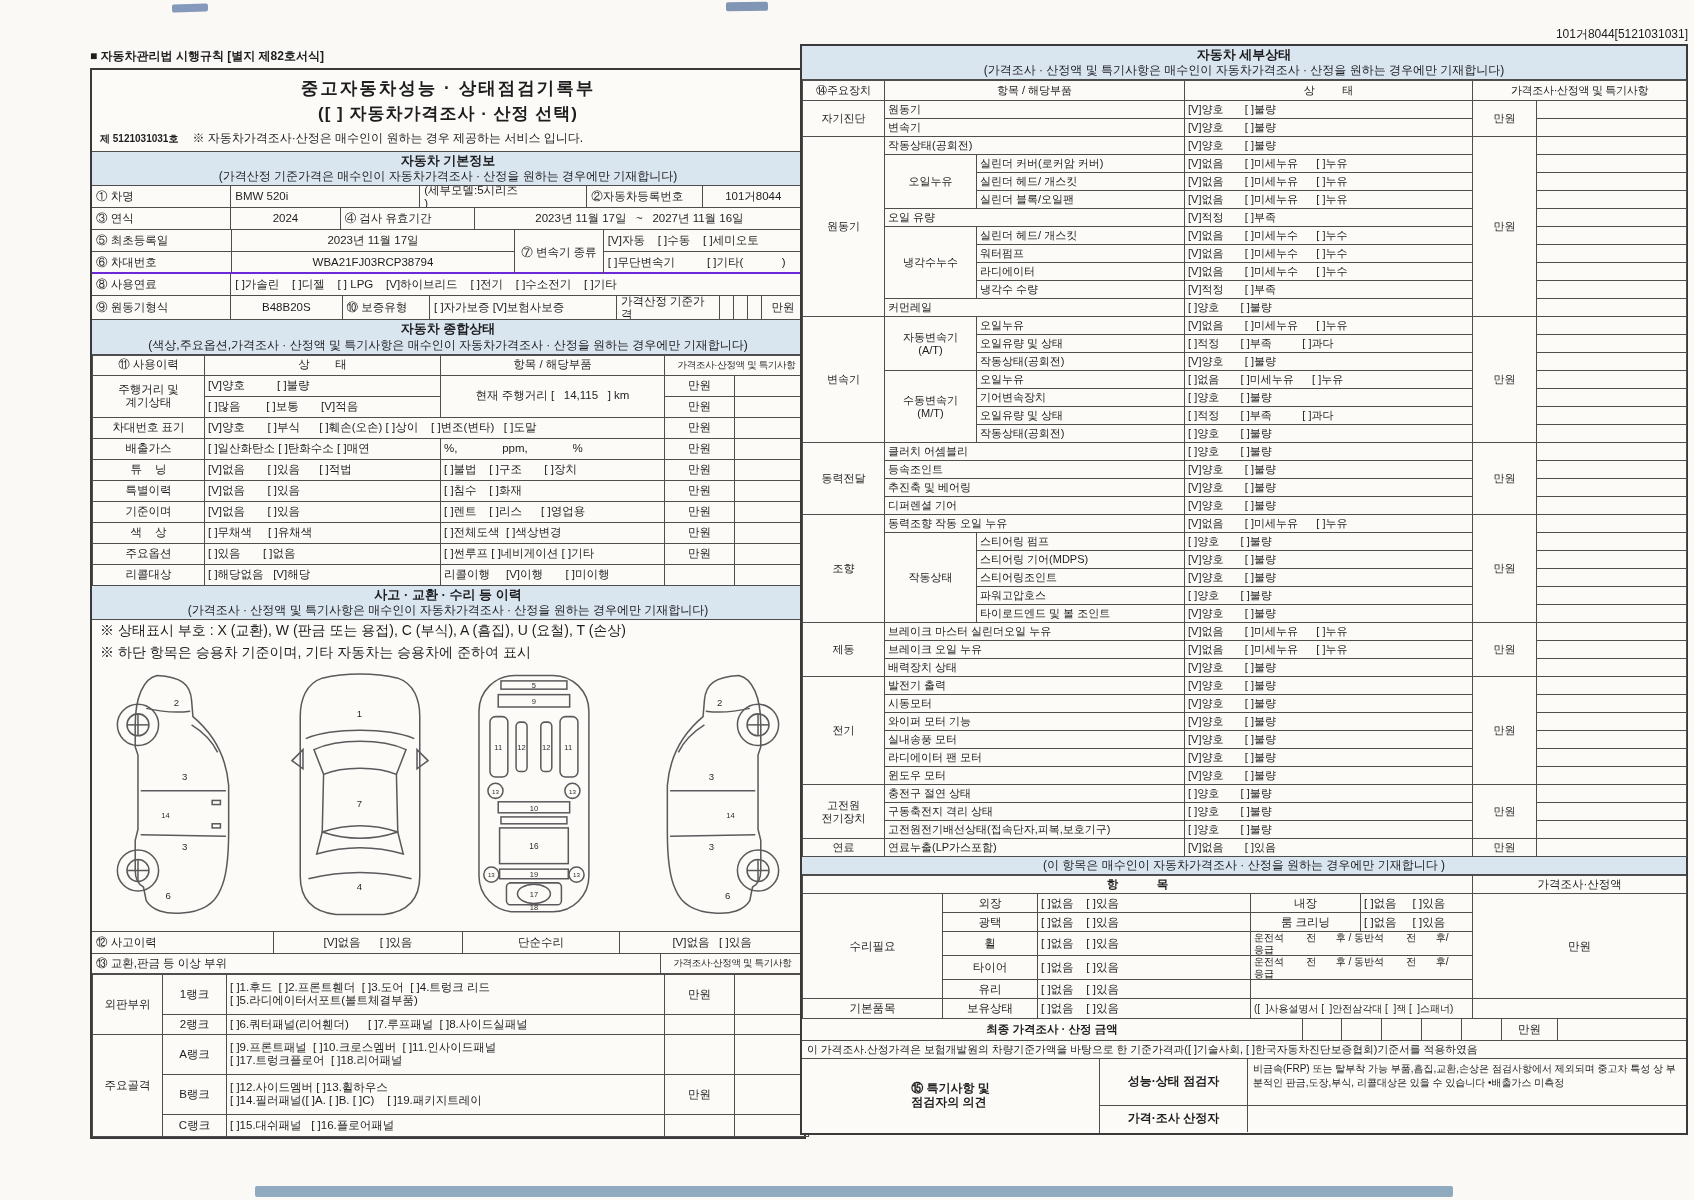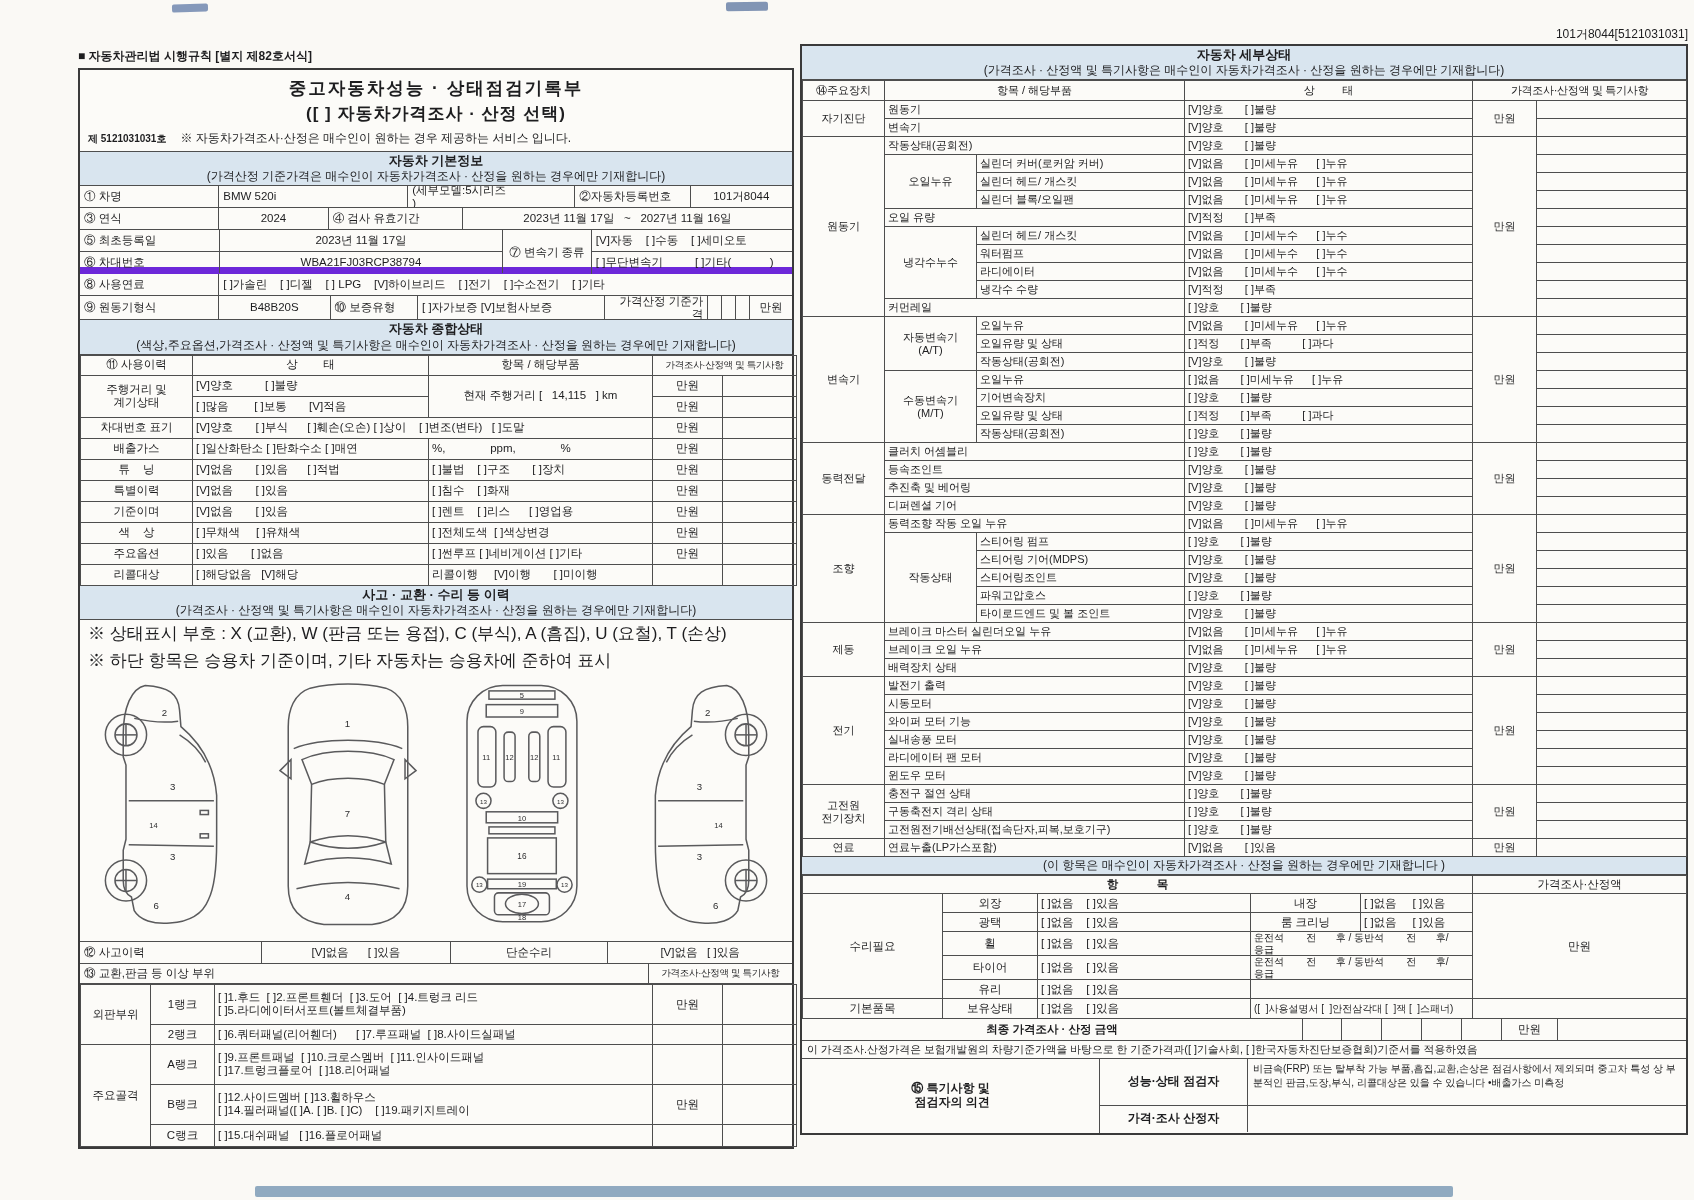--- a/index.html
+++ b/index.html
@@ -3,53 +3,53 @@
 <meta charset="utf-8">
 <style>
   * { margin:0; padding:0; box-sizing:border-box; }
   html,body { width:1694px; height:1200px; }
   body { position:relative; background:#faf9f5; font-family:"Liberation Sans", sans-serif; color:#1d1d1f; overflow:hidden; }
   .abs { position:absolute; }
   .pagebox { border:2px solid #3a3a3a; background:#fcfbf8; }
   .frow { display:flex; border-bottom:1px solid #4e4e4e; }
   .fc { border-right:1px solid #4e4e4e; display:flex; align-items:center; padding:0 4px; height:100%; overflow:hidden; white-space:pre-wrap; font-size:11.5px; line-height:1.15; }
   .nb { border-right:none; }
-  .ctr { justify-content:center; text-align:right; }
+  .ctr { justify-content:center; text-align:left; }
   table { border-collapse:collapse; table-layout:fixed; }
   td { border:1px solid #4e4e4e; font-size:11.5px; line-height:1.15; padding:0 3px; white-space:pre-wrap; overflow:hidden; vertical-align:middle; }
   .tctr { text-align:center; }
   .sm { font-size:9.5px; letter-spacing:-0.3px; }
   .xs { font-size:10px; }
   .bandblock { background:#d9e5ef; border-bottom:1px solid #4e4e4e; text-align:center; padding:1px 0; }
   .band { font-weight:bold; font-size:13px; line-height:1.25; }
   .bnote { font-size:12px; line-height:1.25; }
   .titleblock { border-bottom:1px solid #4e4e4e; padding:6px 8px 4px 8px; }
   .t-main { text-align:center; font-weight:bold; font-size:17.5px; letter-spacing:2px; }
   .t-sub { text-align:center; font-weight:bold; font-size:17px; letter-spacing:1px; margin-top:2px; }
   .t-doc { display:flex; align-items:baseline; gap:14px; margin-top:5px; }
   .t-docno { font-weight:bold; font-size:10px; }
   .t-docnote { font-size:12px; }
-  .legend { font-size:17px; padding:2px 8px; }
+  .legend { font-size:14px; padding:2px 8px; }
   .dt td { height:18px; font-size:11px; }
   .ot tr { height:21px; }
   .pre { white-space:pre-line; }
   svg text { font-family:"Liberation Sans", sans-serif; fill:#2c2c2e; }
   .carshape { stroke:#5a5a5c; fill:none; stroke-width:1.1; }
   .artifact { position:absolute; opacity:0.75; border-radius:2px; }
 </style>
 </head>
 <body>
 
 <div class="artifact" style="left:172px;top:4px;width:36px;height:8px;background:#5d78a5;transform:rotate(-2deg);"></div>
 <div class="artifact" style="left:726px;top:2px;width:42px;height:9px;background:#58739e;transform:rotate(-1deg);"></div>
 <div class="artifact" style="left:255px;top:1186px;width:1198px;height:11px;background:#7d9cb6;opacity:.85;"></div>
 
 <div class="abs" style="left:1330px;top:26px;width:358px;text-align:right;font-size:12px;">101거8044[5121031031]</div>
 
-<div class="abs" style="left:78px;top:48px;width:716px;">
+<div class="abs" style="left:90px;top:48px;width:716px;">
   <div style="font-size:12px;height:20px;font-weight:bold;">■ 자동차관리법 시행규칙 [별지 제82호서식]</div>
   <div class="pagebox">
 
     <div class="titleblock">
       <div class="t-main">중고자동차성능 · 상태점검기록부</div>
       <div class="t-sub">([  ] 자동차가격조사 · 산정 선택)</div>
       <div class="t-doc">
         <span class="t-docno">제 5121031031호</span>
         <span class="t-docnote">※ 자동차가격조사·산정은 매수인이 원하는 경우 제공하는 서비스 입니다.</span>
       </div>
@@ -66,21 +66,21 @@
       <div class="fc" style="width:168px">(세부모델:5시리즈                      )</div>
       <div class="fc" style="width:116px">②자동차등록번호</div>
       <div class="fc ctr nb" style="width:102px">101거8044</div>
     </div>
     <div class="frow" style="height:22px">
       <div class="fc" style="width:140px">③ 연식</div>
       <div class="fc ctr" style="width:110px">2024</div>
       <div class="fc" style="width:135px">④ 검사 유효기간</div>
       <div class="fc ctr nb" style="width:331px">2023년 11월 17일   ~   2027년 11월 16일</div>
     </div>
-    <div style="display:flex;border-bottom:7px solid #6d28d9;height:44px">
+    <div style="display:flex;border-bottom:2px solid #6d28d9;height:44px">
       <div style="width:423px">
         <div class="frow" style="height:22px">
           <div class="fc" style="width:140px">⑤ 최초등록일</div>
           <div class="fc ctr" style="width:283px">2023년 11월 17일</div>
         </div>
         <div style="display:flex;height:21px">
           <div class="fc" style="width:140px">⑥ 차대번호</div>
           <div class="fc ctr" style="width:283px">WBA21FJ03RCP38794</div>
         </div>
       </div>

